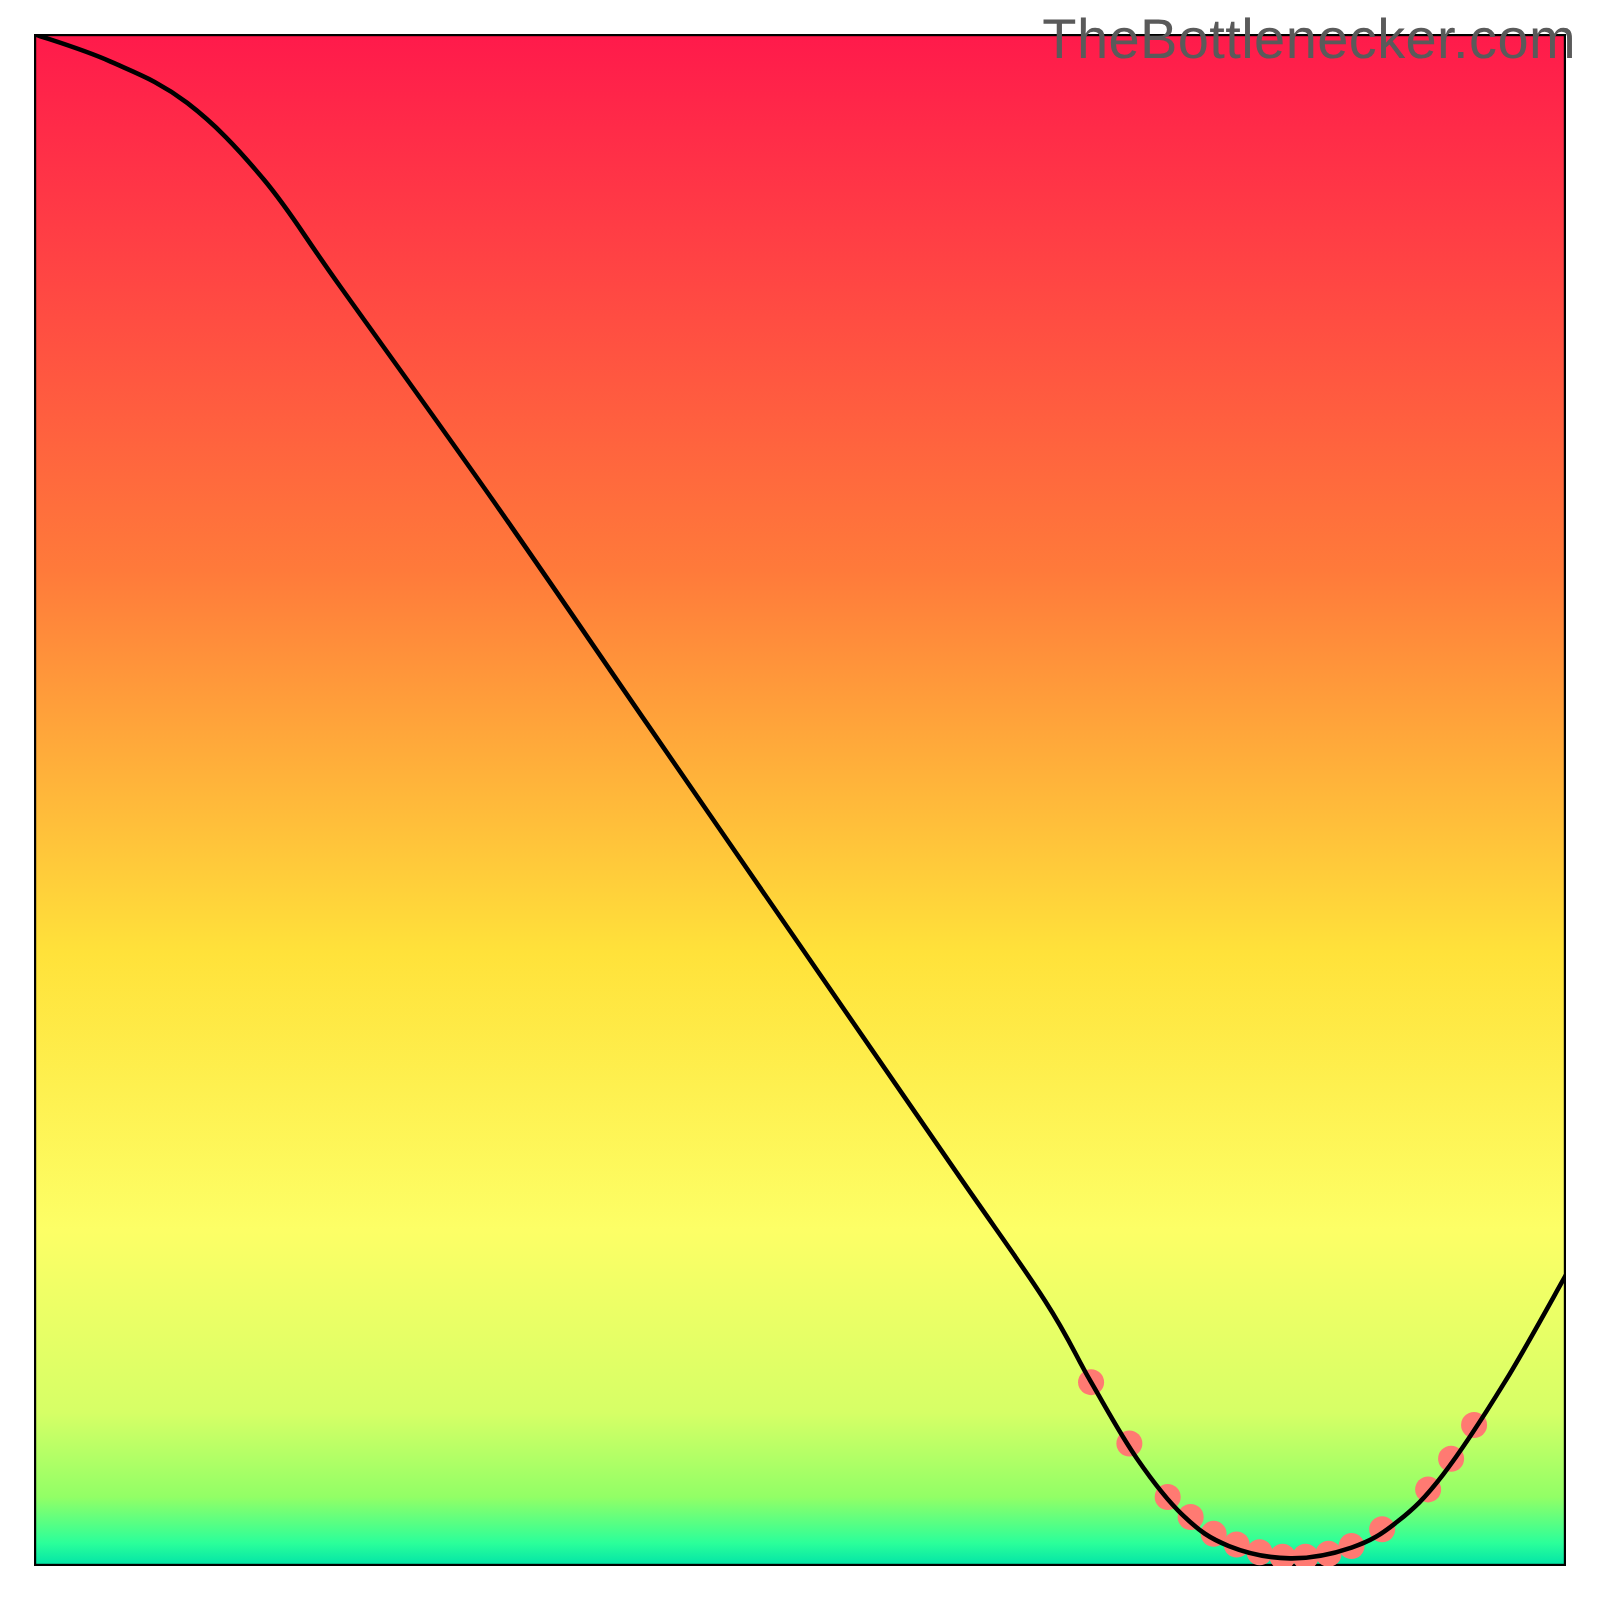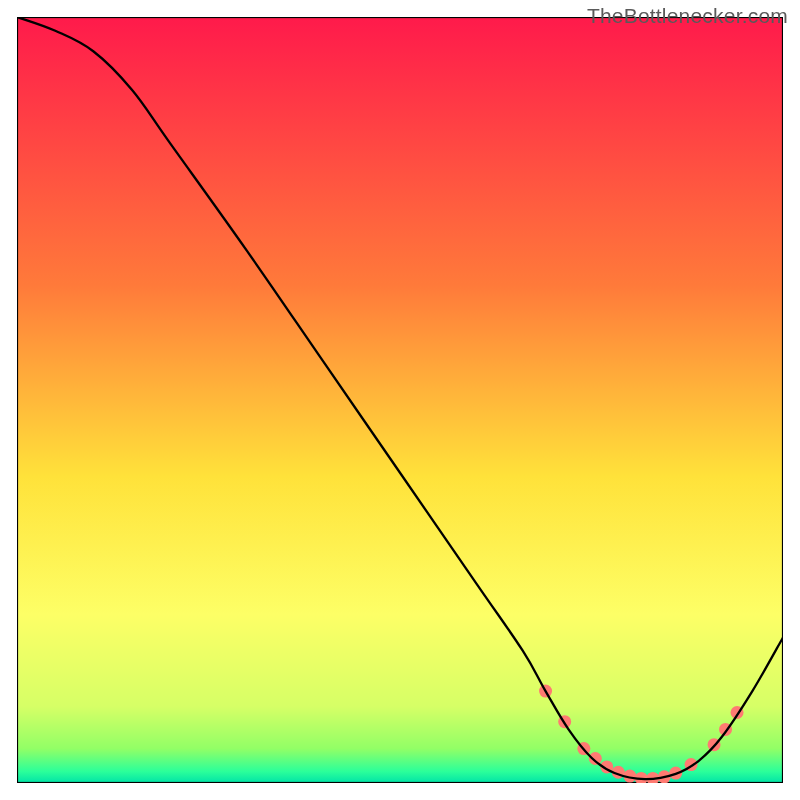--- a/index.html
+++ b/index.html
@@ -14,21 +14,21 @@
   .frame {
     position: relative;
     width: 800px;
     height: 800px;
   }
   .watermark {
     position: absolute;
     top: 4px;
     right: 12px;
     color: #5a5a5a;
-    font-size: 21px;
+    font-size: 28px;
     letter-spacing: 0.2px;
     z-index: 10;
   }
   .plot-border {
     position: absolute;
     left: 17px;
     top: 17px;
     width: 766px;
     height: 766px;
     border: none;

